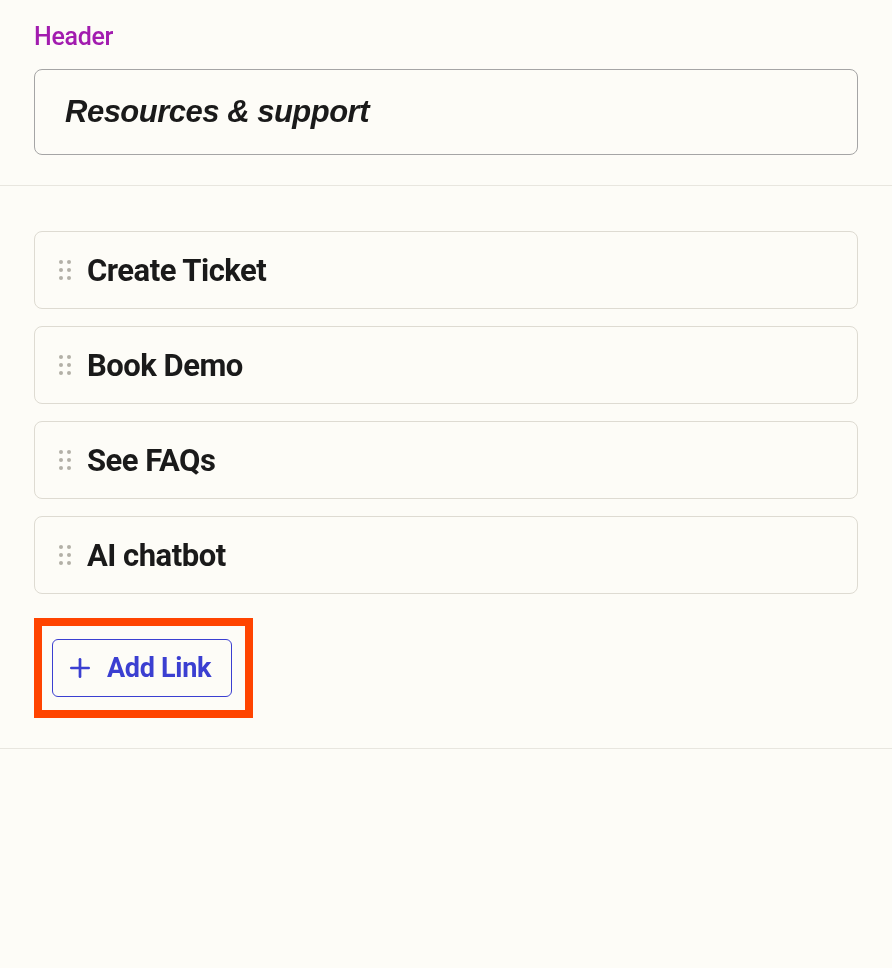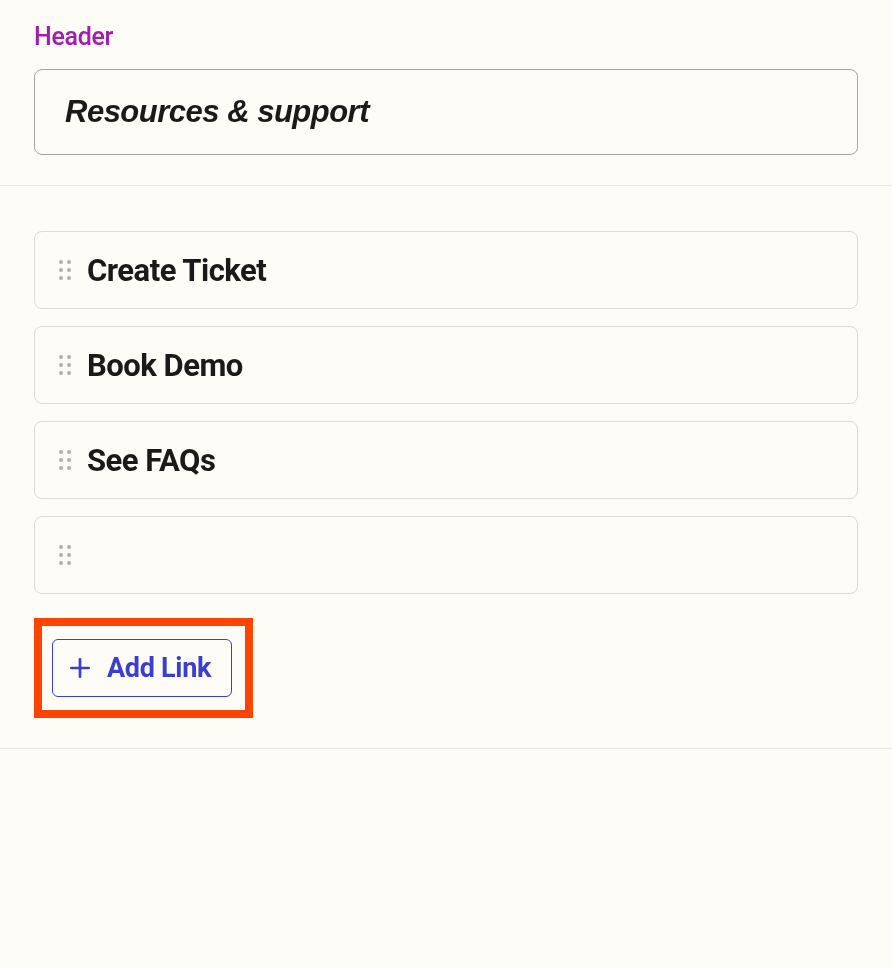--- a/index.html
+++ b/index.html
@@ -171,20 +171,21 @@
       <span class="drag-handle">
         <svg viewBox="0 0 16 24" fill="currentColor">
             <circle cx="4" cy="4" r="2"></circle>
             <circle cx="12" cy="4" r="2"></circle>
             <circle cx="4" cy="12" r="2"></circle>
             <circle cx="12" cy="12" r="2"></circle>
             <circle cx="4" cy="20" r="2"></circle>
             <circle cx="12" cy="20" r="2"></circle>
           </svg>
       </span>
+      <span class="link-label">AI chatbot</span>
     </div>
 
   </div>
 
   <div class="add-link-wrap">
     <button class="add-link-btn">
       <span class="plus">
         <svg viewBox="0 0 24 24" fill="none" stroke="currentColor" stroke-width="2.5" stroke-linecap="round">
             <line x1="12" y1="4" x2="12" y2="20"></line>
             <line x1="4" y1="12" x2="20" y2="12"></line>

